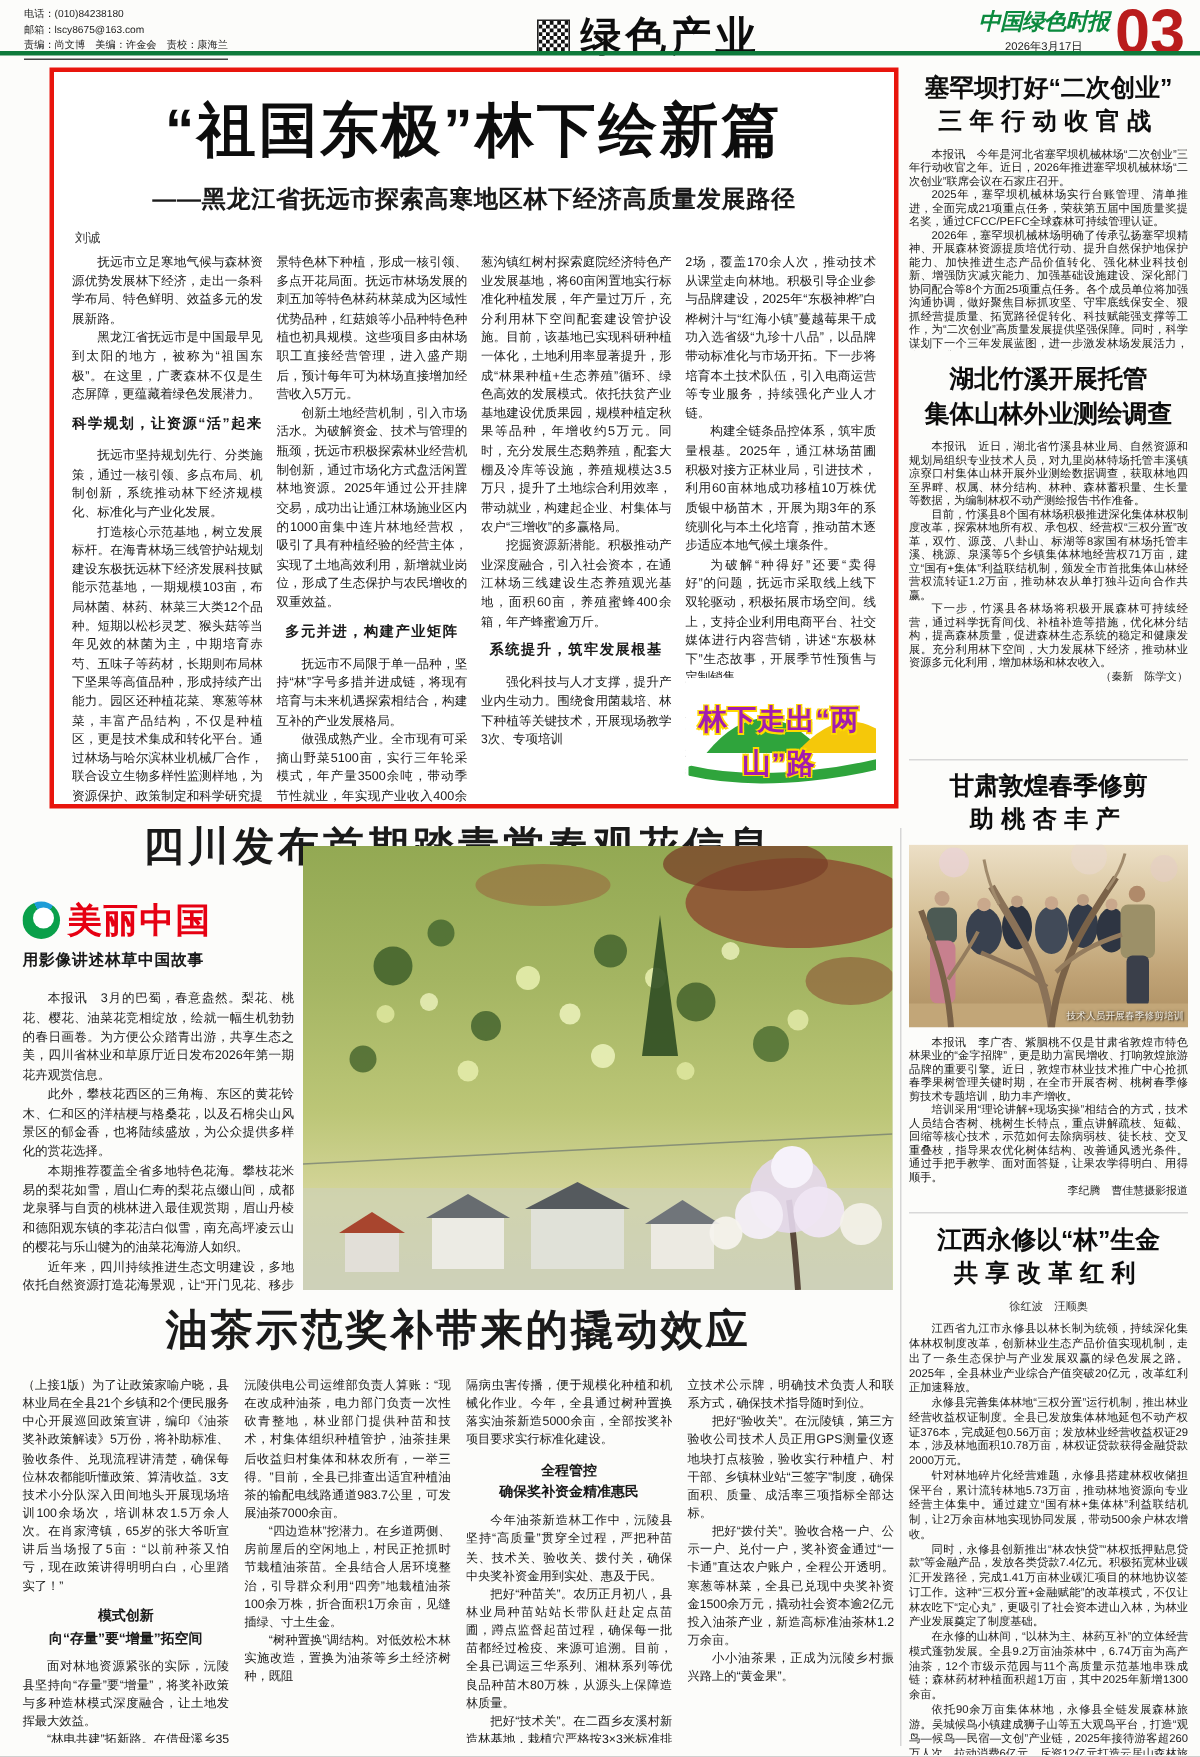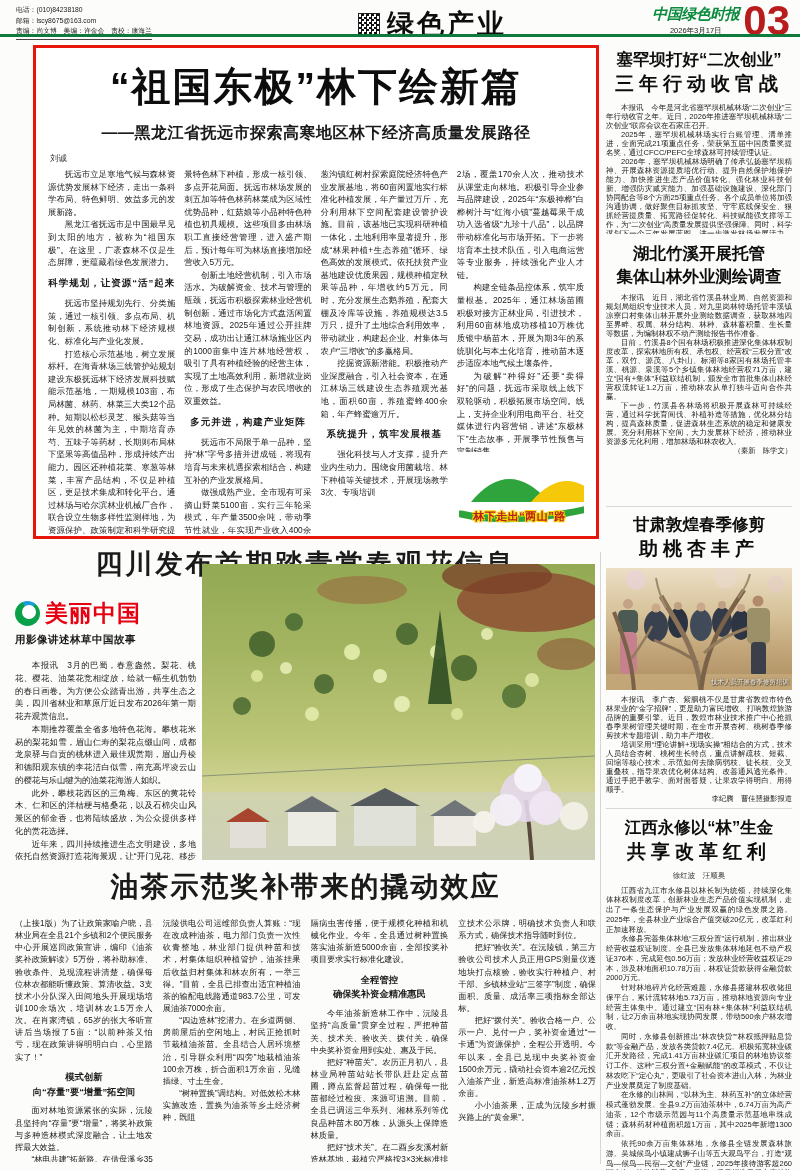--- a/index.html
+++ b/index.html
@@ -25,29 +25,29 @@
   .m-dek { text-align:center; font-size:16px; font-weight:600; margin-top:9px; letter-spacing:0.5px; }
   .m-byline { font-size:8.5px; color:#333; margin:9px 0 3px 2px; }
   .m-cols { display:flex; gap:9px; height:368px; overflow:hidden; }
   .m-col { flex:1; font-size:8.4px; line-height:1.5; text-align:justify; overflow:hidden; position:relative; }
   .m-col p { margin:0; }
   p.ind { text-indent:2em; }
   .m-sub { font-weight:bold; text-align:center; font-size:9.5px; letter-spacing:1px; margin:7px 0; }
   .col4pad { padding-bottom:82px; }
   .slogan-box { position:absolute; left:-4px; right:-2px; bottom:4px; height:80px; background:#fff; }
   .slogan-box svg { position:absolute; left:6px; top:0; }
-  .slogan-text { position:absolute; left:0; right:0; bottom:8px; text-align:center; font-size:11px; font-weight:900; color:#b91c1c;
+  .slogan-text { position:absolute; left:0; right:0; bottom:8px; text-align:center; font-size:19px; font-weight:900; color:#a21caf;
     text-shadow:1px 1px 0 #ffd900, -1px -1px 0 #ffd900, 1px -1px 0 #ffd900, -1px 1px 0 #ffd900; letter-spacing:0.5px; }
 
   
   .rail { position:absolute; left:606px; top:48px; width:186px; }
   .r-art { position:relative; overflow:hidden; }
   .r-title { text-align:center; font-weight:900; color:#0d0d0d; line-height:1.4; }
   .r-title .t1 { display:block; font-size:16.5px; }
-  .r-title .t2 { display:block; font-size:19px; letter-spacing:5px; }
+  .r-title .t2 { display:block; font-size:16px; letter-spacing:5px; }
   .r-body { font-size:7.5px; line-height:1.2; text-align:justify; margin-top:5px; }
   .r-body p { margin:0; }
   .r-author { display:block; text-align:right; font-size:7.3px; margin-top:1px; }
   .a1 { height:186px; }
   .a2 { height:272px; }
   .a2 .r-title { margin-top:8px; }
   .a3 { height:302px; border-top:1px solid #d8d8d8; padding-top:6px; }
   .a4 { height:362px; border-top:1px solid #d8d8d8; padding-top:7px; }
   .a4 .r-body { line-height:1.3; }
   .r-byline { text-align:center; font-size:7.5px; color:#333; margin-top:5px; }
@@ -248,22 +248,22 @@
   <div class="sichuan">
     <div class="s-headline">四川发布首期踏青赏春观花信息</div>
     <div class="s-left">
       <div class="mlz">
         <div class="mlz-icon"></div>
         <div class="mlz-text">美丽中国</div>
       </div>
       <div class="mlz-tag">用影像讲述林草中国故事</div>
       <div class="s-body">
         <p class="ind">本报讯　3月的巴蜀，春意盎然。梨花、桃花、樱花、油菜花竞相绽放，绘就一幅生机勃勃的春日画卷。为方便公众踏青出游，共享生态之美，四川省林业和草原厅近日发布2026年第一期花卉观赏信息。</p>
+        <p class="ind">此外，攀枝花西区的三角梅、东区的黄花铃木、仁和区的洋桔梗与格桑花，以及石棉尖山风景区的郁金香，也将陆续盛放，为公众提供多样化的赏花选择。</p>
         <p class="ind">本期推荐覆盖全省多地特色花海。攀枝花米易的梨花如雪，眉山仁寿的梨花点缀山间，成都龙泉驿与自贡的桃林进入最佳观赏期，眉山丹棱和德阳观东镇的李花洁白似雪，南充高坪凌云山的樱花与乐山犍为的油菜花海游人如织。</p>
-        <p class="ind">此外，攀枝花西区的三角梅、东区的黄花铃木、仁和区的洋桔梗与格桑花，以及石棉尖山风景区的郁金香，也将陆续盛放，为公众提供多样化的赏花选择。</p>
         <p class="ind">近年来，四川持续推进生态文明建设，多地依托自然资源打造花海景观，让“开门见花、移步入景”成为城乡居民的生活日常。（张学敏　袁诗宇）</p>
 
       </div>
     </div>
     <div class="s-photo">
       <svg viewBox="0 0 393 296" preserveAspectRatio="none">
         <defs>
           <linearGradient id="scbg" x1="0" y1="0" x2="0" y2="1">
             <stop offset="0" stop-color="#93a953"></stop>
               <stop offset="0.3" stop-color="#a4b562"></stop>
@@ -339,19 +339,19 @@
           <div>全程管控</div>
           <div>确保奖补资金精准惠民</div>
         </div>
         <p class="ind">今年油茶新造林工作中，沅陵县坚持“高质量”贯穿全过程，严把种苗关、技术关、验收关、拨付关，确保中央奖补资金用到实处、惠及于民。</p>
         <p class="ind">把好“种苗关”。农历正月初八，县林业局种苗站站长带队赶赴定点苗圃，蹲点监督起苗过程，确保每一批苗都经过检疫、来源可追溯。目前，全县已调运三华系列、湘林系列等优良品种苗木80万株，从源头上保障造林质量。</p>
         <p class="ind">把好“技术关”。在二酉乡友溪村新造林基地，栽植穴严格按3×3米标准排列，每个穴底施入10公斤有机肥。凡是集中连片50亩以上的新造林基地都设</p>
       </div>
       <div class="y-col">
         <p>立技术公示牌，明确技术负责人和联系方式，确保技术指导随时到位。</p>
         <p class="ind">把好“验收关”。在沅陵镇，第三方验收公司技术人员正用GPS测量仪逐地块打点核验，验收实行种植户、村干部、乡镇林业站“三签字”制度，确保面积、质量、成活率三项指标全部达标。</p>
-        <p class="ind">把好“拨付关”。验收合格一户、公示一户、兑付一户，奖补资金通过“一卡通”为资源保护，全程公开透明。今年以来，全县已兑现中央奖补资金1500余万元，撬动社会资本逾2亿元投入油茶产业，新造高标准油茶林1.2万余亩。</p>
+        <p class="ind">把好“拨付关”。验收合格一户、公示一户、兑付一户，奖补资金通过“一卡通”直达农户账户，全程公开透明。寒葱等林菜，全县已兑现中央奖补资金1500余万元，撬动社会资本逾2亿元投入油茶产业，新造高标准油茶林1.2万余亩。</p>
         <p class="ind">小小油茶果，正成为沅陵乡村振兴路上的“黄金果”。</p>
       </div>
     </div>
   </div>
 
 </div>
 
 </body></html>

